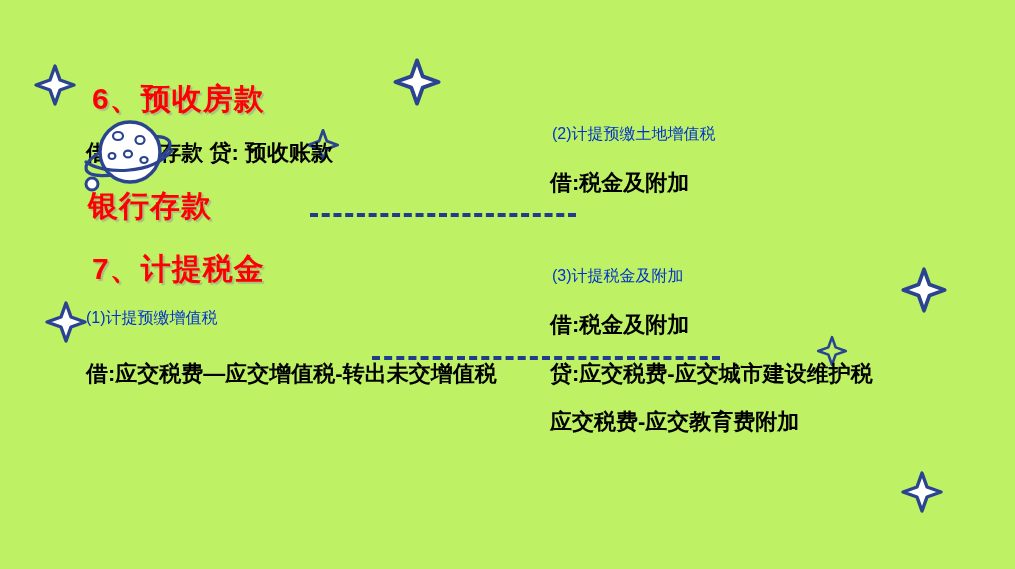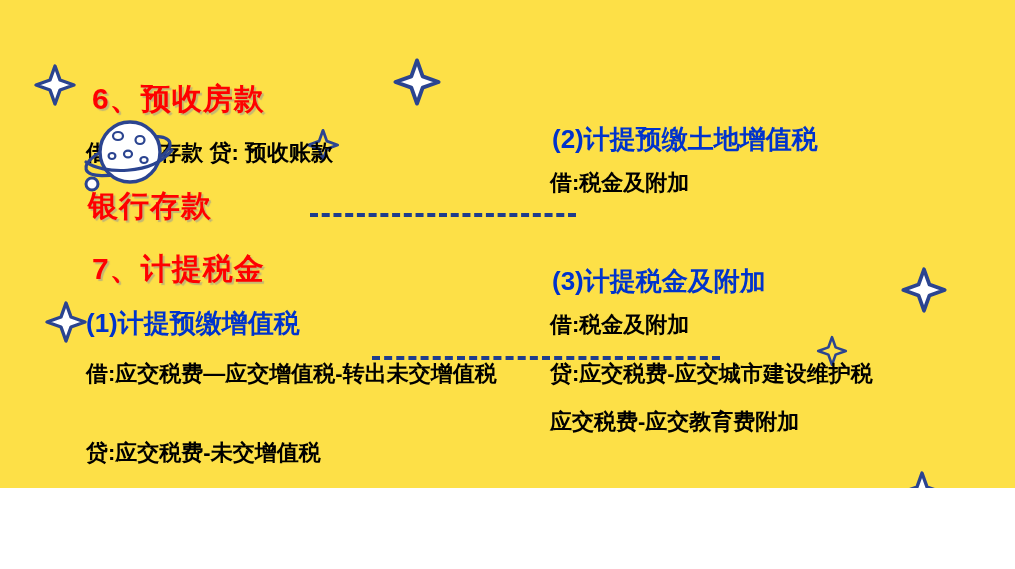--- a/index.html
+++ b/index.html
@@ -3,22 +3,22 @@
 <meta charset="utf-8">
 <style>
   html, body {
     margin: 0;
     padding: 0;
     background: #ffffff;
   }
   #slide {
     position: relative;
     width: 1015px;
-    height: 488px;
-    background: #fde047;
+    height: 569px;
+    background: #bef264;
     overflow: hidden;
     font-family: "Liberation Sans", "DejaVu Sans", sans-serif;
   }
 
   
   .tx {
     position: absolute;
     white-space: nowrap;
     line-height: 1.0;
   }
@@ -27,22 +27,22 @@
     color: #FF0000;
     font-weight: bold;
     font-size: 30px;
     letter-spacing: 1px;
     text-shadow: 2px 2px 1px rgba(150,150,150,0.55);
     z-index: 6;
   }
 
   .sub-blue {
     color: #0033CC;
-    font-weight: bold;
-    font-size: 26px;
+    font-weight: normal;
+    font-size: 16px;
     z-index: 6;
   }
 
   .body-black {
     color: #000000;
     font-weight: bold;
     font-size: 22px;
     z-index: 6;
   }
 
@@ -83,21 +83,20 @@
   <div class="tx body-black" style="left:86px; top:142px;">借:银行存款  贷: 预收账款</div>
 
   <div class="tx heading-red" style="left:88px; top:191px;">银行存款</div>
 
   <div class="tx heading-red" style="left:92px; top:254px;">7、计提税金</div>
 
   <div class="tx sub-blue" style="left:86px; top:310px;">(1)计提预缴增值税</div>
 
   <div class="body-black wrap" style="position:absolute; left:86px; top:358px; width:452px; z-index:6;">借:应交税费—应交增值税-转出未交增值税</div>
 
-  <div class="tx body-black" style="left:86px; top:442px;">贷:应交税费-未交增值税</div>
 
   <div class="tx sub-blue" style="left:552px; top:126px;">(2)计提预缴土地增值税</div>
 
   <div class="tx body-black" style="left:550px; top:172px;">借:税金及附加</div>
 
 
   <div class="tx sub-blue" style="left:552px; top:268px;">(3)计提税金及附加</div>
 
   <div class="tx body-black" style="left:550px; top:314px;">借:税金及附加</div>
 

